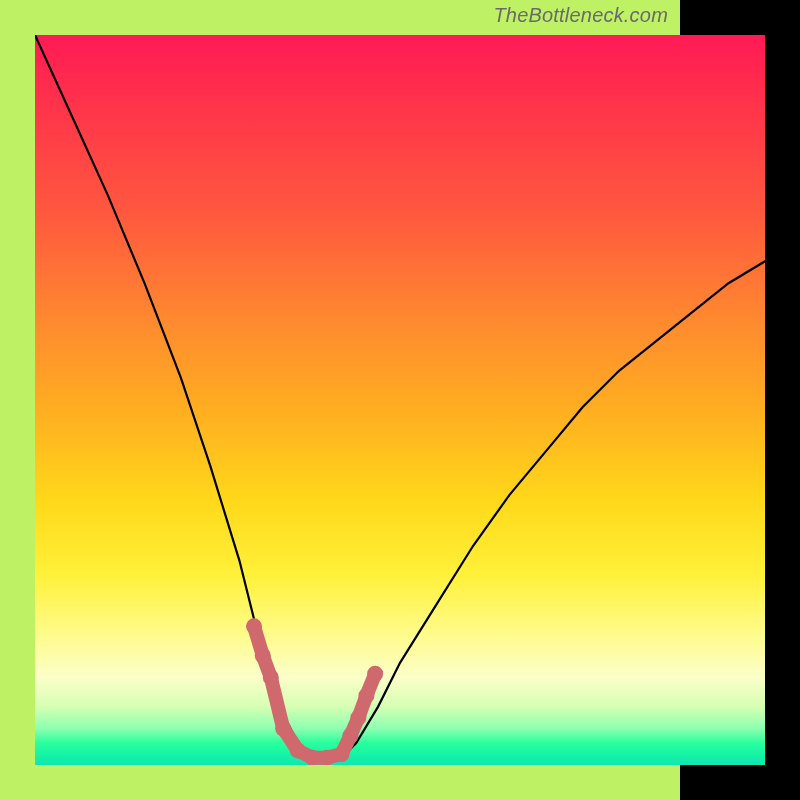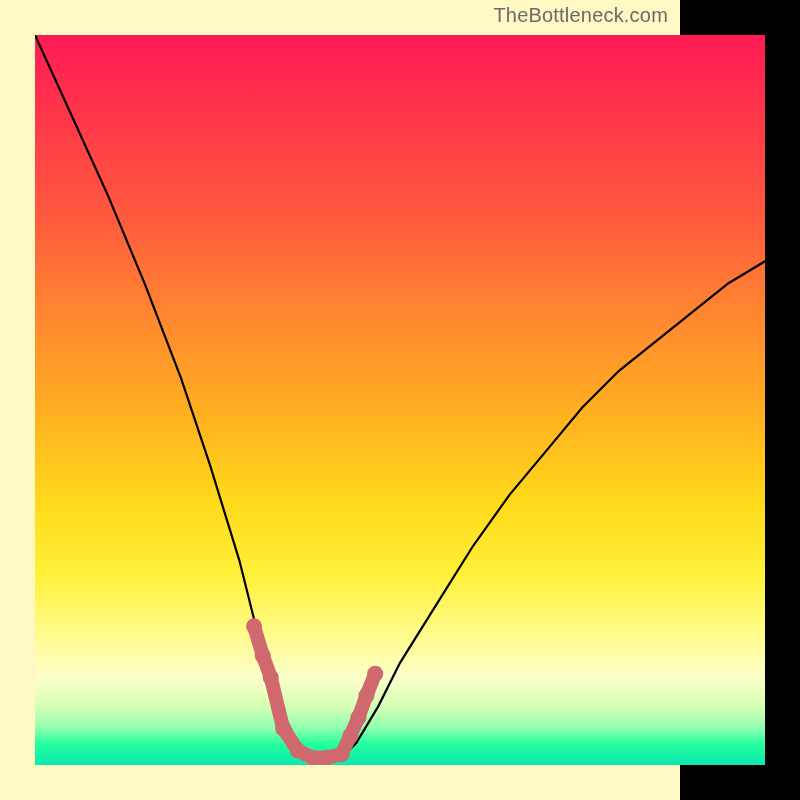--- a/index.html
+++ b/index.html
@@ -8,21 +8,22 @@
     width: 800px;
     height: 800px;
     overflow: hidden;
     background: #000;
     font-family: Arial, Helvetica, sans-serif;
   }
   .outer {
     position: relative;
     width: 680px;
     height: 800px;
-    background: #fef9c3;
+    background: #bef264;
+    font-style: italic;
   }
   .watermark {
     position: absolute;
     top: 4px;
     right: 12px;
     color: #6a6a6a;
     font-size: 20px;
     letter-spacing: 0.2px;
     z-index: 10;
   }

